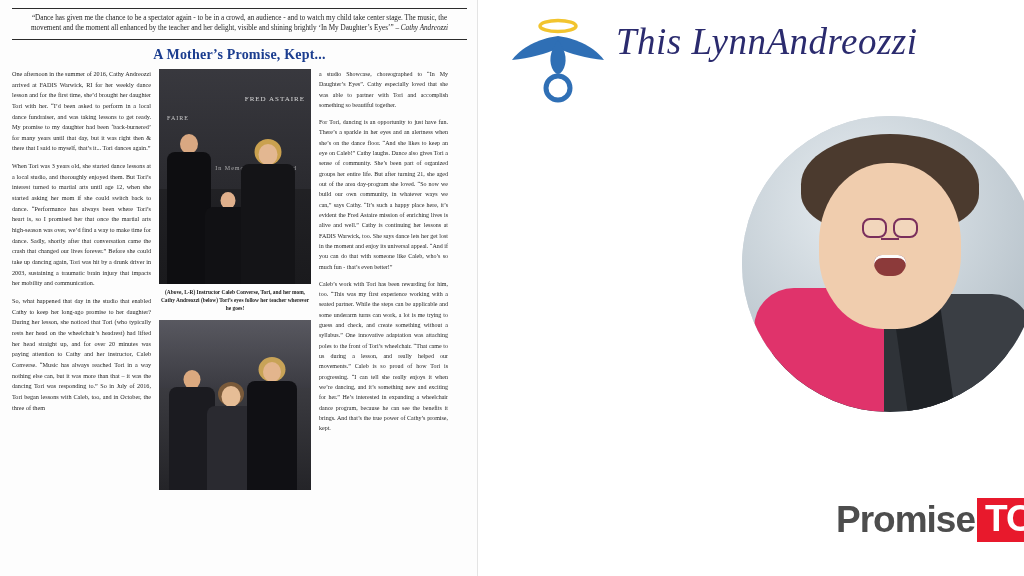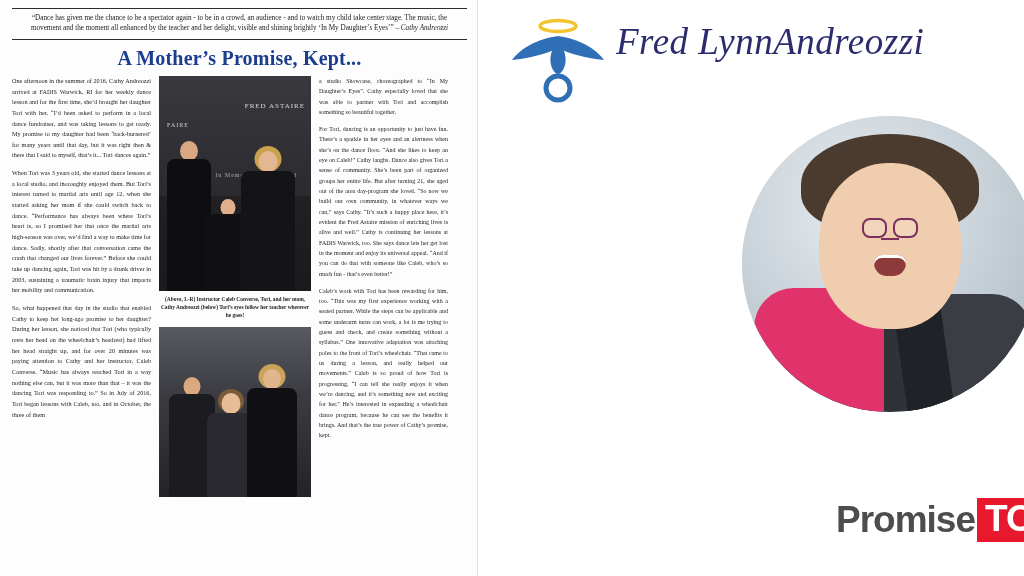--- a/index.html
+++ b/index.html
@@ -28,21 +28,21 @@
     border-top:1px solid #2b2b2b;
     border-bottom:1px solid #2b2b2b;
     padding:4px 6px 5px 6px;
     margin:0 0 7px 0;
   }
   .pullquote .attrib { font-style:italic; }
 
   .headline {
     font-family:"Liberation Serif", serif;
     font-weight:bold;
-    font-size:20px;
+    font-size:14px;
     color:#1b3d8f;
     text-align:center;
     margin:0 0 6px 0;
     letter-spacing:.2px;
   }
 
   .cols {
     display:flex;
     gap:8px;
     height:492px;
@@ -337,21 +337,21 @@
       <div class="angel">
         <svg viewBox="0 0 104 92" width="104" height="92" aria-hidden="true">
           <ellipse cx="52" cy="12" rx="18" ry="5.5" fill="none" stroke="#f2c42e" stroke-width="3.5"></ellipse>
           <path d="M52 22 C38 24 18 30 6 46 C24 44 40 40 52 34 Z" fill="#2f6fb5"></path>
           <path d="M52 22 C66 24 86 30 98 46 C80 44 64 40 52 34 Z" fill="#2f6fb5"></path>
           <path d="M52 26 C46 34 42 44 46 54 C50 62 54 62 58 54 C62 44 58 34 52 26 Z" fill="#2f6fb5"></path>
           <circle cx="52" cy="74" r="12" fill="none" stroke="#2f6fb5" stroke-width="5"></circle>
         </svg>
       </div>
       <div class="brand">
-        <div class="brand-title">Fred LynnAndreozzi</div>
+        <div class="brand-title">This LynnAndreozzi</div>
       </div>
     </div>
 
     <div class="portrait">
       <div class="sky"></div>
       <div class="chair"></div>
       <div class="shoulder-right"></div>
       <div class="shoulder-left"></div>
       <div class="strap"></div>
       <div class="neck"></div>

